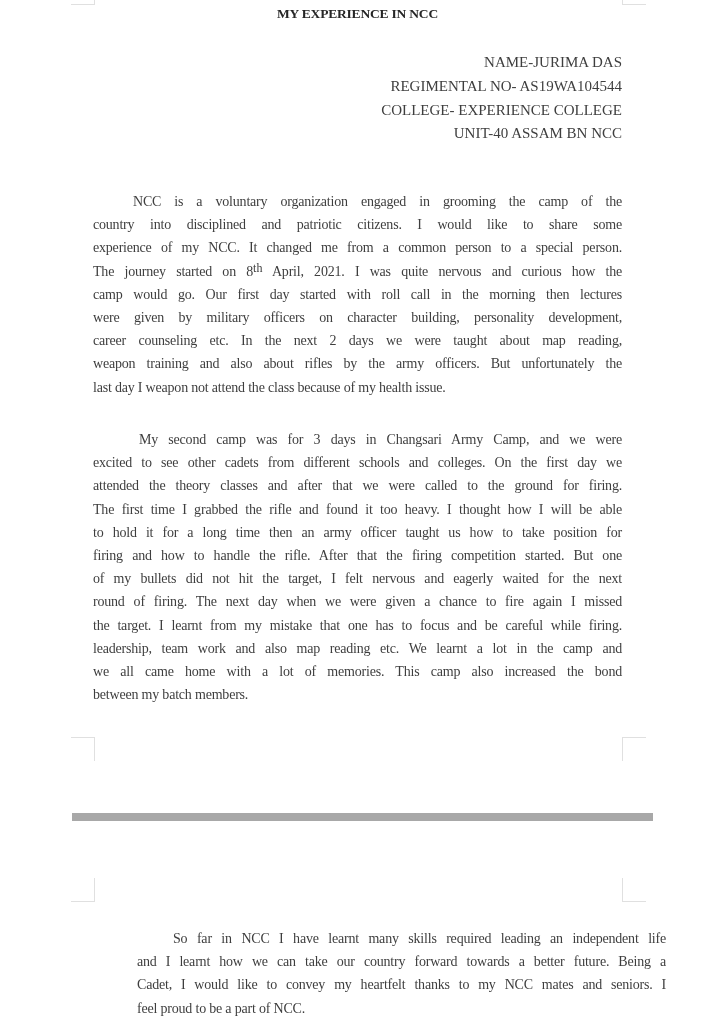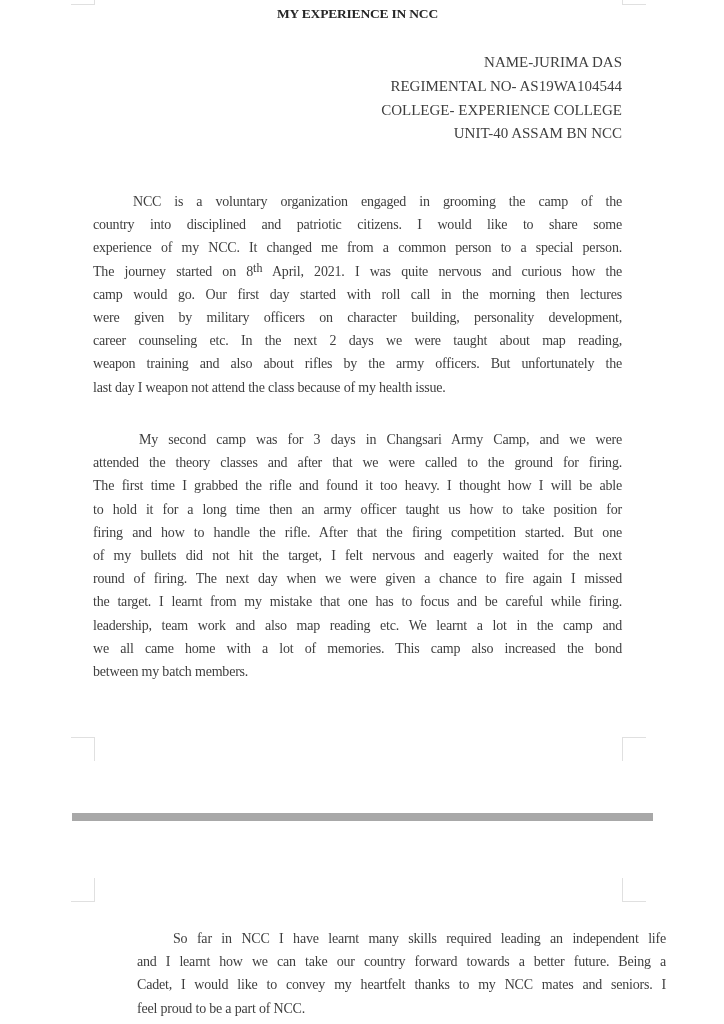--- a/index.html
+++ b/index.html
@@ -92,20 +92,21 @@
       <div class="line"><span>experience of my NCC. It changed me from a common person to a special person.</span></div>
       <div class="line"><span>The journey started on 8</span><sup>th</sup><span> April, 2021. I was quite nervous and curious how the</span></div>
       <div class="line"><span>camp would go. Our first day started with roll call in the morning then lectures</span></div>
       <div class="line"><span>were given by military officers on character building, personality development,</span></div>
       <div class="line"><span>career counseling etc. In the next 2 days we were taught about map reading,</span></div>
       <div class="line"><span>weapon training and also about rifles by the army officers. But unfortunately the</span></div>
       <div class="line last"><span>last day I weapon not attend the class because of my health issue.</span></div>
     </div>
   <div class="para" id="para-1">
       <div class="line first"><span>My second camp was for 3 days in Changsari Army Camp, and we were</span></div>
+      <div class="line"><span>excited to see other cadets from different schools and colleges. On the first day we</span></div>
       <div class="line"><span>attended the theory classes and after that we were called to the ground for firing.</span></div>
       <div class="line"><span>The first time I grabbed the rifle and found it too heavy. I thought how I will be able</span></div>
       <div class="line"><span>to hold it for a long time then an army officer taught us how to take position for</span></div>
       <div class="line"><span>firing and how to handle the rifle. After that the firing competition started. But one</span></div>
       <div class="line"><span>of my bullets did not hit the target, I felt nervous and eagerly waited for the next</span></div>
       <div class="line"><span>round of firing. The next day when we were given a chance to fire again I missed</span></div>
       <div class="line"><span>the target. I learnt from my mistake that one has to focus and be careful while firing.</span></div>
       <div class="line"><span>leadership, team work and also map reading etc. We learnt a lot in the camp and</span></div>
       <div class="line"><span>we all came home with a lot of memories. This camp also increased the bond</span></div>
       <div class="line last"><span>between my batch members.</span></div>

